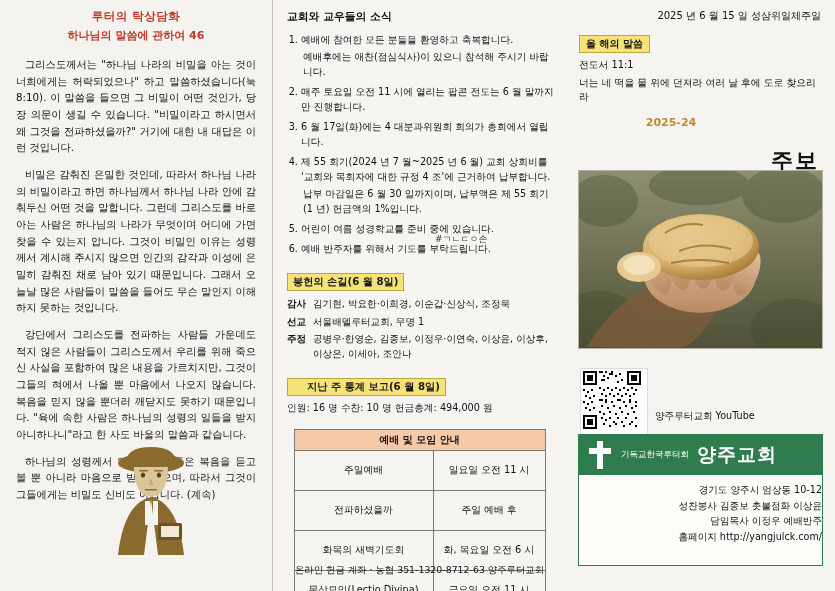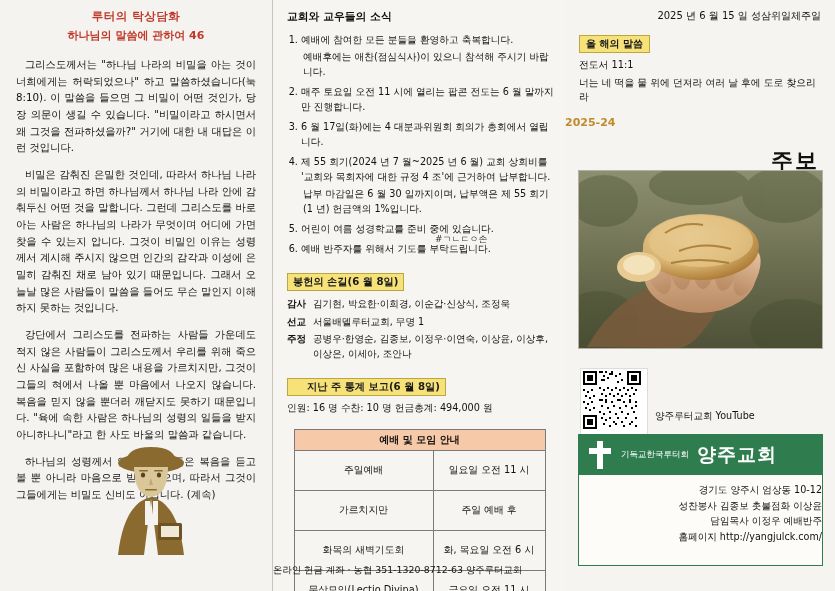--- a/index.html
+++ b/index.html
@@ -73,37 +73,37 @@
   }
   table.sched caption{
     background:#f6c9a8;border:1px solid #7a7a7a;border-bottom:none;
     font-size:10px;font-weight:bold;padding:3px 0;color:#111;
   }
   table.sched td{
     border:1px solid #7a7a7a;padding:13px 4px;text-align:center;color:#111;
   }
   table.sched td.k{width:130px;}
   .mc-foot{
-    position:absolute;left:0;right:0;bottom:14px;text-align:left;
+    position:absolute;left:0;right:0;bottom:14px;text-align:center;
     font-size:9.4px;color:#111;
   }
 
   
   .rc-date{
     text-align:right;margin:9px 14px 0 0;font-size:10px;color:#111;
   }
   .rc-verse-head{
     display:inline-block;background:#f7e27a;padding:1px 6px;
     font-size:10px;font-weight:bold;border:0.8px solid #b9a73f;
     margin:12px 0 0 14px;
   }
   .rc-verse-ref{margin:6px 14px 0 14px;font-size:9.8px;color:#111;}
   .rc-verse-txt{margin:4px 14px 0 14px;font-size:9.8px;color:#111;line-height:1.45;}
   .rc-year{
-    text-align:left;margin:12px 58px 0 0;font-size:11px;color:#c08a2a;font-weight:bold;
+    text-align:center;margin:12px 58px 0 0;font-size:11px;color:#c08a2a;font-weight:bold;
   }
   .rc-bigtitle{
     position:absolute;right:16px;top:146px;font-size:22px;font-weight:bold;color:#111;
     letter-spacing:2px;
   }
   .photo{
     position:absolute;left:578px;top:170px;width:243px;height:177px;
     border:1px solid #b5b0a6;overflow:hidden;background:#6d6e58;
   }
   .photo svg{display:block;}
@@ -218,21 +218,21 @@
     <div class="stat-line">인원: 16 명    수찬: 10 명    헌금총계: 494,000 원</div>
 
     <table class="sched">
       <caption>예배 및 모임 안내</caption>
       <tbody>
         <tr>
           <td class="k">주일예배</td>
           <td>일요일 오전 11 시</td>
         </tr>
         <tr>
-          <td class="k">가르치지만</td>
+          <td class="k">전파하셨을까</td>
           <td>주일   예배 후</td>
         </tr>
         <tr>
           <td class="k">화목의 새벽기도회</td>
           <td>화, 목요일 오전 6 시</td>
         </tr>
         <tr>
           <td class="k">묵상모임(Lectio Divina)</td>
           <td>금요일 오전 11 시</td>
         </tr>

